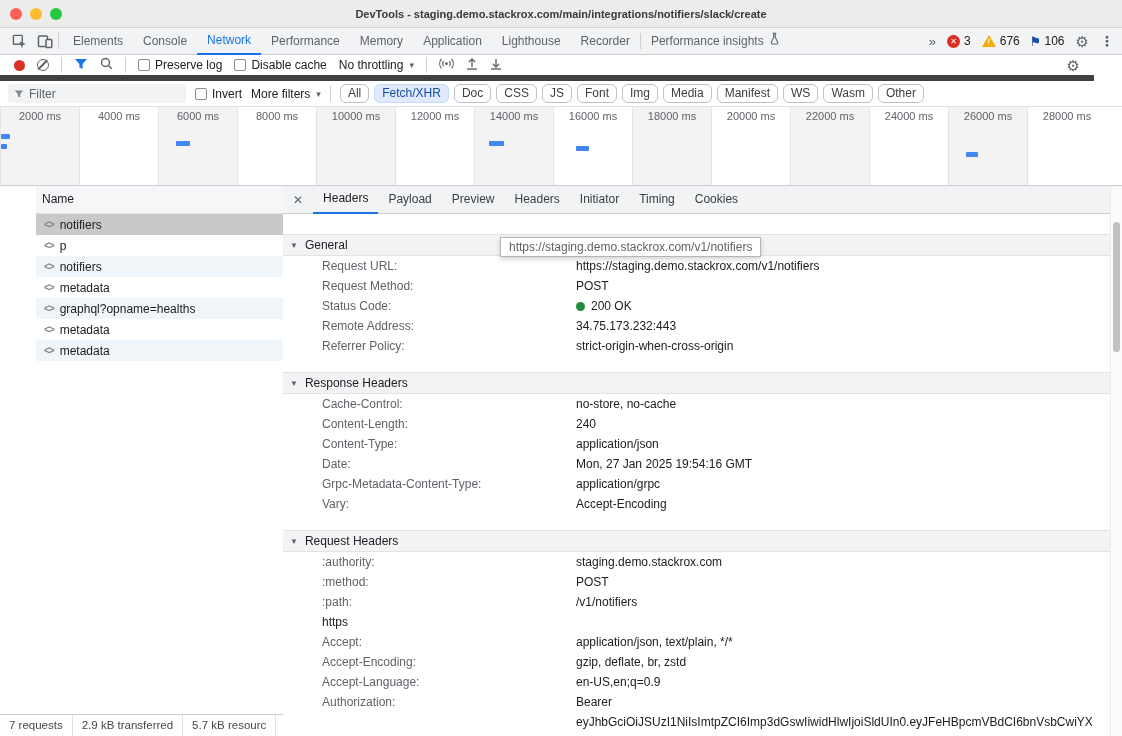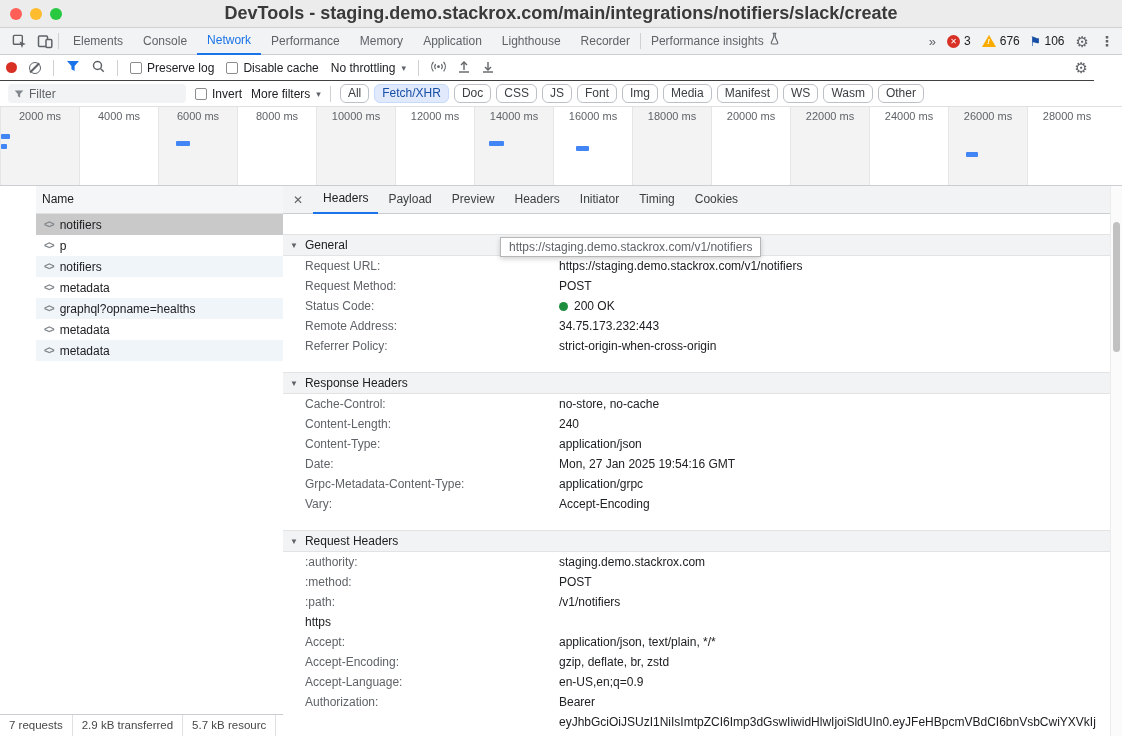--- a/index.html
+++ b/index.html
@@ -10,21 +10,21 @@
     position:relative; overflow:hidden;
   }
   .vsep { width:1px; height:16px; background:#d0d0d0; flex:none; }
 
   
   .titlebar { position:absolute; left:0; top:0; width:1122px; height:28px;
     background:#ececec; border-bottom:1px solid #d1d1d1; display:flex; align-items:center; }
   .lights { position:absolute; left:10px; top:8px; display:flex; gap:8px; }
   .light { width:12px; height:12px; border-radius:50%; }
   .light.red { background:#ff5f57; } .light.yellow { background:#febc2e; } .light.green { background:#28c840; }
-  .win-title { width:100%; text-align:center; font-size:18px; font-weight:700; color:#3a3a3a; }
+  .win-title { width:100%; text-align:center; font-size:11px; font-weight:700; color:#3a3a3a; }
 
   
   .tabbar { position:absolute; left:0; top:28px; width:1122px; height:27px;
     background:#f1f3f4; border-bottom:1px solid #cacdd1; display:flex; align-items:center; padding-left:6px; }
   .tb-icon { display:flex; align-items:center; justify-content:center; width:26px; height:24px; flex:none; }
   .ptabs { display:flex; align-items:center; height:27px; margin-left:4px; }
   .ptab { padding:0 10px; height:27px; line-height:26px; color:#5f6368; white-space:nowrap;
     display:flex; align-items:center; gap:5px; }
   .ptab.active { color:#1a73e8; border-bottom:2px solid #1a73e8; line-height:24px; }
   .tab-right { margin-left:auto; display:flex; align-items:center; gap:11px; padding-right:8px; }
@@ -34,21 +34,21 @@
     font-size:8px; line-height:13px; text-align:center; display:inline-block; }
   .warn-ic { position:relative; width:0; height:0; display:inline-block;
     border-left:7px solid transparent; border-right:7px solid transparent; border-bottom:12px solid #f9ab00; }
   .warn-ic::after { content:"!"; position:absolute; left:-1.5px; top:2px; color:#fff; font-size:8px; font-weight:700; }
   .flag-ic { color:#174ea6; font-size:13px; line-height:13px; }
   .gear-ic { color:#5f6368; font-size:15px; line-height:15px; }
   .kebab-ic { color:#5f6368; font-size:14px; font-weight:700; }
 
   
   .net-toolbar { position:absolute; left:0; top:55px; width:1094px; height:26px; background:#fff;
-    border-bottom:1px solid #404040; display:flex; align-items:center; gap:12px; padding:0 6px; }
+    border-bottom:6px solid #404040; display:flex; align-items:center; gap:12px; padding:0 14px; }
   .rec { width:11px; height:11px; border-radius:50%; background:#d93025; flex:none; }
   .clear { width:12px; height:12px; border:1.5px solid #5f6368; border-radius:50%; position:relative; flex:none; }
   .clear::after { content:""; position:absolute; left:-2px; top:4px; width:13px; height:1.5px;
     background:#5f6368; transform:rotate(-45deg); }
   .cb-group { display:flex; align-items:center; gap:5px; color:#202124; white-space:nowrap; }
   .cb { width:12px; height:12px; border:1px solid #8d8d8d; border-radius:2px; background:#fff; flex:none; }
   .dd { display:flex; align-items:center; gap:6px; white-space:nowrap; }
   .caret { color:#5f6368; font-size:9px; }
   .toolbar-right { margin-left:auto; }
 
@@ -89,21 +89,21 @@
   .dclose { padding:0 10px; color:#5f6368; font-size:12px; }
   .dtab { padding:0 10px; height:28px; line-height:27px; color:#3c4043; white-space:nowrap; }
   .dtab.active { color:#202124; border-bottom:2px solid #1a73e8; line-height:25px; }
   .dcontent { position:absolute; left:0; top:28px; right:0; bottom:0; overflow:hidden; padding-top:4px; }
   .hsection { margin-top:16px; }
   .hsection:first-child { margin-top:0; }
   .sec-head { height:22px; display:flex; align-items:center; gap:7px; padding-left:7px;
     background:#f1f3f4; border-top:1px solid #e3e3e3; border-bottom:1px solid #e3e3e3; }
   .disc { font-size:8px; color:#5f6368; }
   .sec-title { color:#202124; }
-  .hrow { display:flex; align-items:flex-start; padding-left:22px; line-height:20px; }
+  .hrow { display:flex; align-items:flex-start; padding-left:22px; line-height:20px;margin-left:17px; }
   .hk { width:254px; flex:none; color:#5f6368; }
   .hv { flex:1; color:#202124; min-width:0; padding-right:10px; }
   .dot { display:inline-block; width:9px; height:9px; border-radius:50%; background:#1e8e3e;
     margin-right:6px; vertical-align:-1px; }
   .token { word-break:break-all; line-height:20px; }
   .url-tooltip { position:absolute; left:217px; top:23px; background:#fff; border:1px solid #b6b6b6;
     box-shadow:0 2px 5px rgba(0,0,0,.18); padding:2px 8px; color:#5f6368; white-space:nowrap; z-index:9; }
 
   
   .vscroll { position:absolute; left:1110px; top:186px; width:12px; height:550px;

